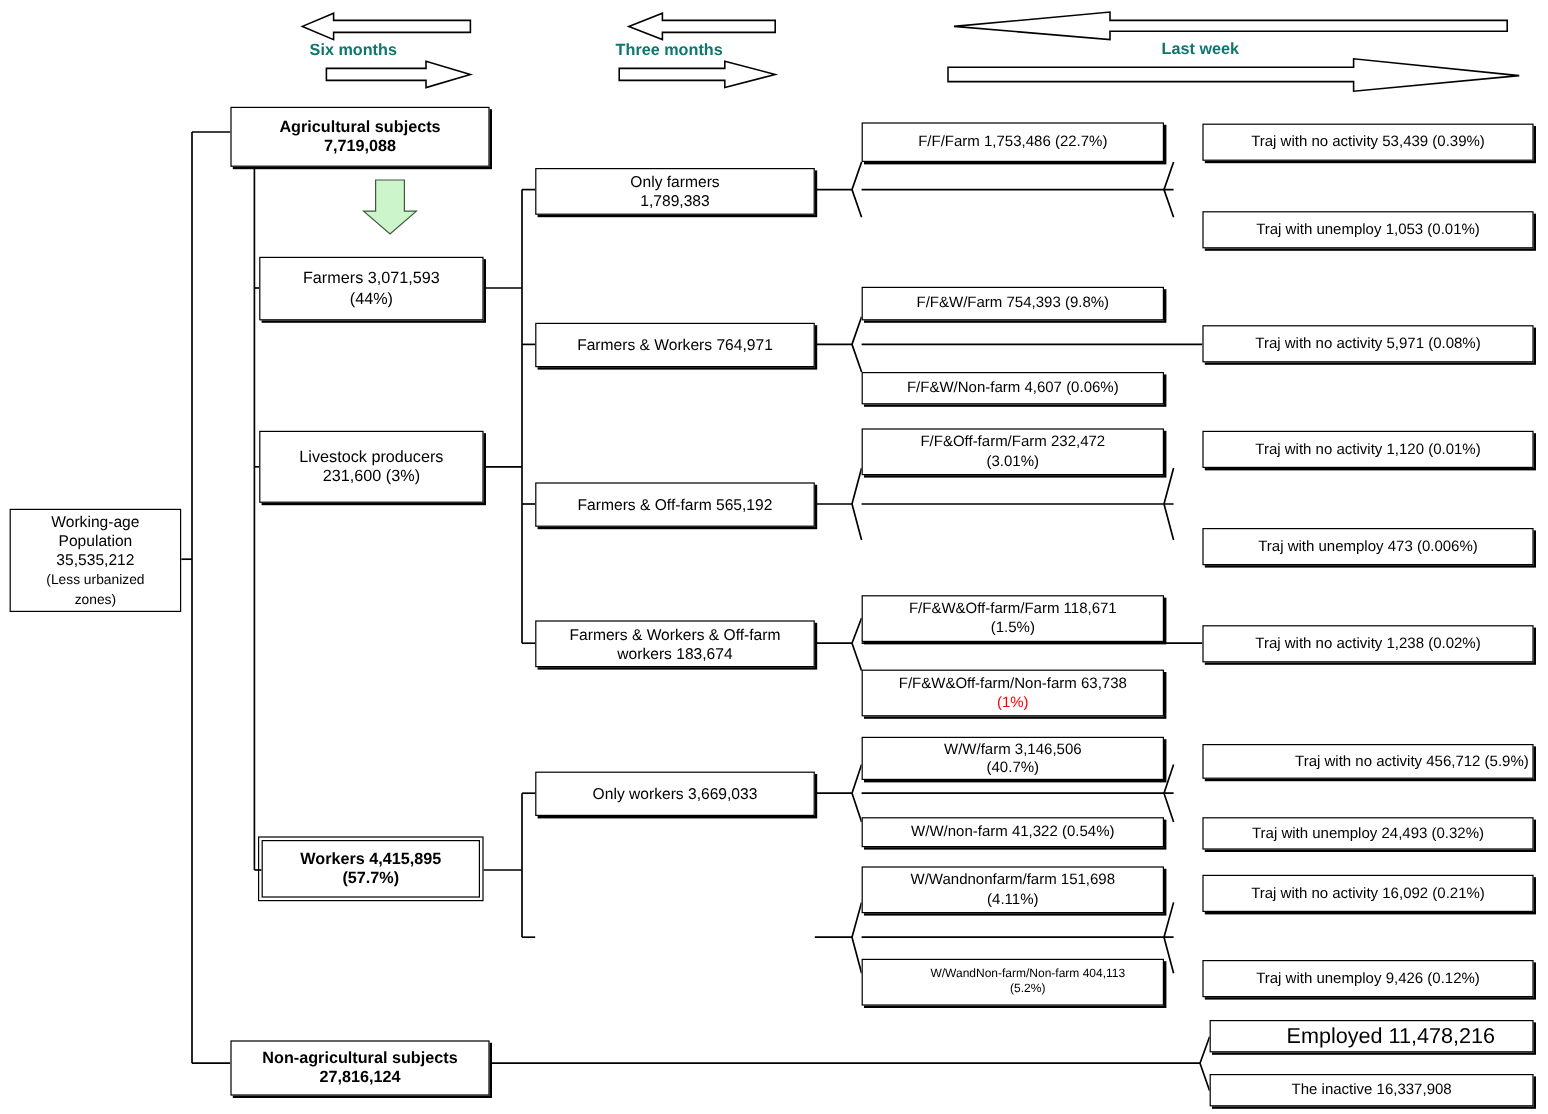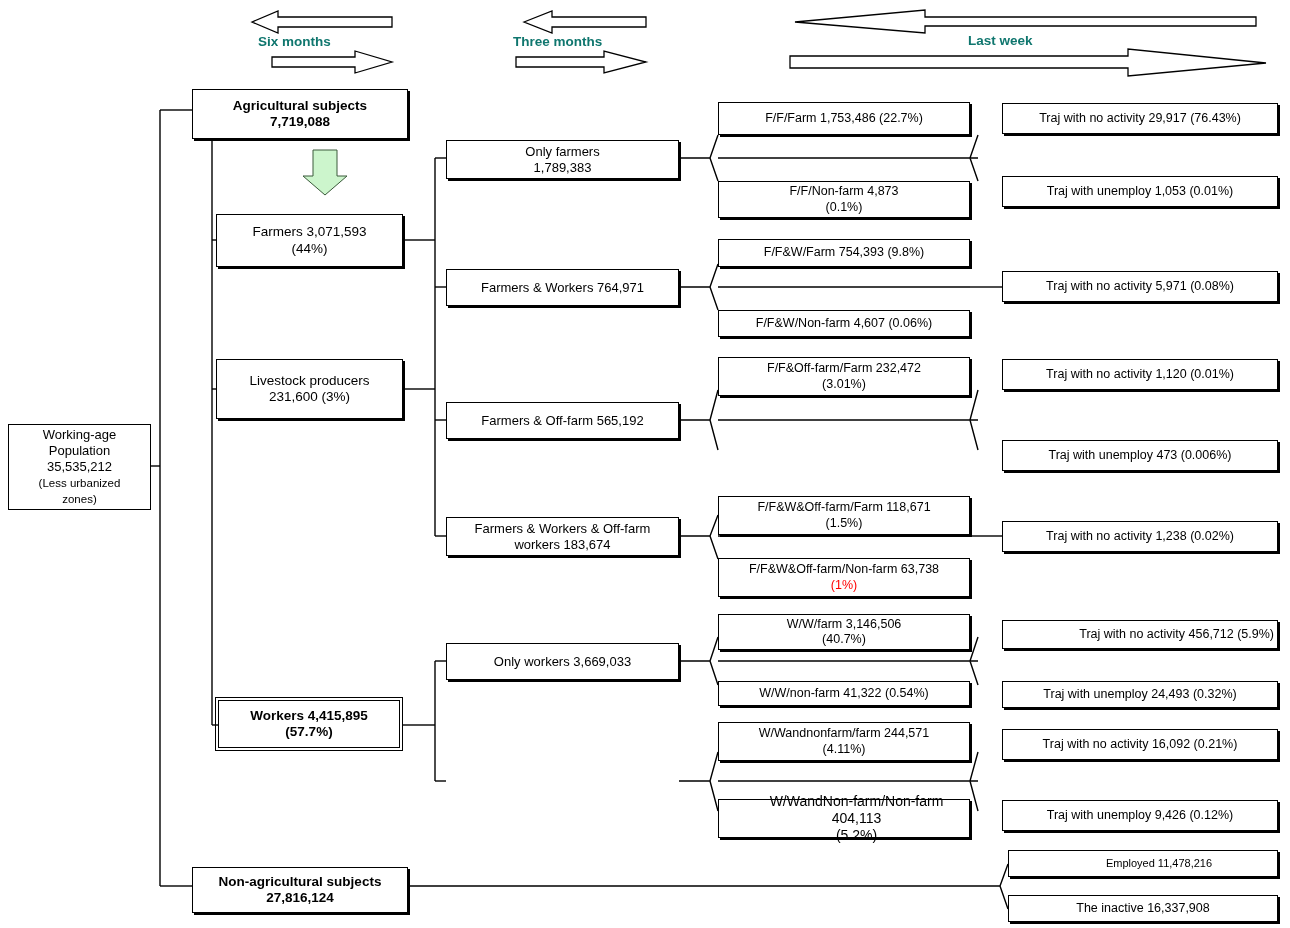--- a/index.html
+++ b/index.html
@@ -219,26 +219,20 @@
 
   <div class="node shadow" style="left:446px; top:643px; width:233px; height:37px; font-size:13px;">
     <span class="txt">Only workers 3,669,033</span>
   </div>
 
 
   <div class="node shadow" style="left:718px; top:102px; width:252px; height:33px; font-size:12.5px;">
     <span class="txt">F/F/Farm  1,753,486 (22.7%)</span>
   </div>
 
-  <div class="node shadow" style="left:718px; top:181px; width:252px; height:37px; font-size:12.5px;">
-    <span class="txt">
-      <span>F/F/Non-farm  4,873</span><br>
-      <span>(0.1%)</span>
-    </span>
-  </div>
 
   <div class="node shadow" style="left:718px; top:239px; width:252px; height:28px; font-size:12.5px;">
     <span class="txt">F/F&amp;W/Farm   754,393 (9.8%)</span>
   </div>
 
   <div class="node shadow" style="left:718px; top:310px; width:252px; height:27px; font-size:12.5px;">
     <span class="txt">F/F&amp;W/Non-farm 4,607  (0.06%)</span>
   </div>
 
   <div class="node shadow" style="left:718px; top:357px; width:252px; height:39px; font-size:12.5px;">
@@ -269,34 +263,34 @@
       <span>(40.7%)</span>
     </span>
   </div>
 
   <div class="node shadow" style="left:718px; top:681px; width:252px; height:25px; font-size:12.5px;">
     <span class="txt">W/W/non-farm  41,322   (0.54%)</span>
   </div>
 
   <div class="node shadow" style="left:718px; top:722px; width:252px; height:39px; font-size:12.5px;">
     <span class="txt">
-      <span>W/Wandnonfarm/farm  244,571</span><br>
+      <span>W/Wandnonfarm/farm  151,698</span><br>
       <span>(4.11%)</span>
     </span>
   </div>
 
-  <div class="node shadow" style="left:718px; top:799px; width:252px; height:39px; font-size:14px;padding-left:25px;">
+  <div class="node shadow" style="left:718px; top:799px; width:252px; height:39px; font-size:10px;padding-left:25px;">
     <span class="txt">
       <span>W/WandNon-farm/Non-farm 404,113</span><br>
       <span>(5.2%)</span>
     </span>
   </div>
 
   <div class="node shadow" style="left:1002px; top:103px; width:276px; height:31px; font-size:12.5px;">
-    <span class="txt">Traj with no activity 29,917 (76.43%)</span>
+    <span class="txt">Traj with no activity 53,439 (0.39%)</span>
   </div>
 
   <div class="node shadow" style="left:1002px; top:176px; width:276px; height:31px; font-size:12.5px;">
     <span class="txt">Traj with unemploy 1,053   (0.01%)</span>
   </div>
 
   <div class="node shadow" style="left:1002px; top:271px; width:276px; height:31px; font-size:12.5px;">
     <span class="txt">Traj with no activity 5,971  (0.08%)</span>
   </div>
 
@@ -321,21 +315,21 @@
   </div>
 
   <div class="node shadow" style="left:1002px; top:729px; width:276px; height:31px; font-size:12.5px;">
     <span class="txt">Traj with no activity 16,092  (0.21%)</span>
   </div>
 
   <div class="node shadow" style="left:1002px; top:800px; width:276px; height:31px; font-size:12.5px;">
     <span class="txt">Traj with unemploy 9,426  (0.12%)</span>
   </div>
 
-  <div class="node shadow" style="left:1008px; top:850px; width:270px; height:27px; font-size:11px;padding-left:32px;">
+  <div class="node shadow" style="left:1008px; top:850px; width:270px; height:27px; font-size:18px;padding-left:32px;">
     <span class="txt">Employed 11,478,216</span>
   </div>
 
   <div class="node shadow" style="left:1008px; top:895px; width:270px; height:27px; font-size:12.5px;">
     <span class="txt">The inactive 16,337,908</span>
   </div>
 
 </div>
 
 </body></html>

